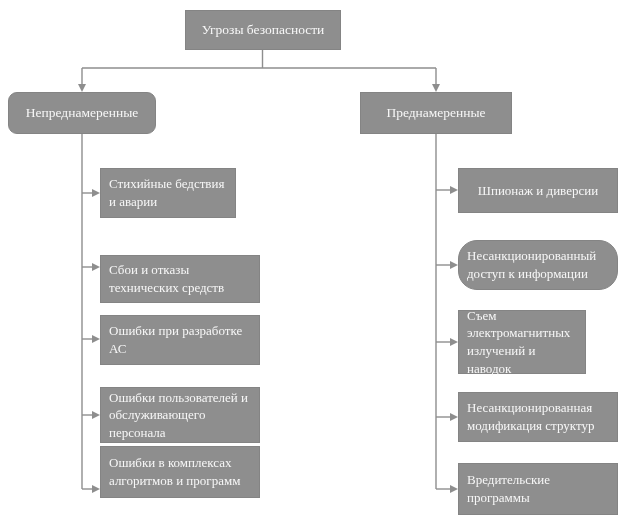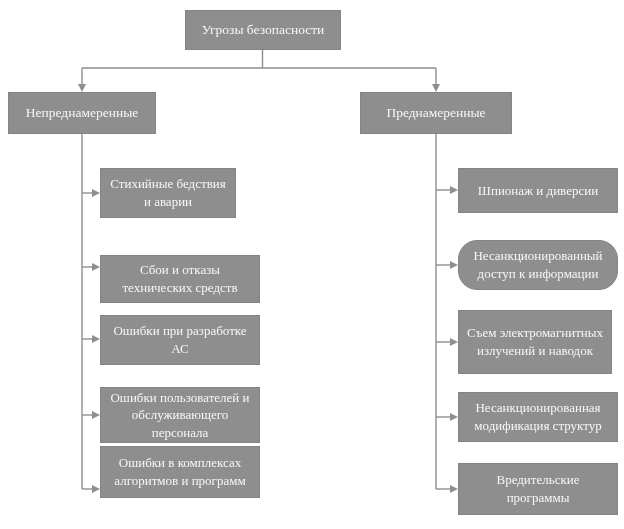--- a/index.html
+++ b/index.html
@@ -32,42 +32,41 @@
   }
   .arrowhead { fill: var(--line-color); }
   .node {
     position: absolute;
     background: var(--box-bg);
     color: var(--box-text);
     border: 1px solid #848484;
     display: flex;
     align-items: center;
     justify-content: center;
-    text-align: center;
     font-size: 13px;
     line-height: 1.35;
     padding: 3px 8px;
   }
   .node.level-0, .node.level-1 { font-size: 13.5px; }
 
   
   .n-root  { left: 185px; top: 10px;  width: 156px; height: 40px; }
   
-  .n-left  { left: 8px;   top: 92px;  width: 148px; height: 42px; }
+  .n-left  { left: 8px;   top: 92px;  width: 148px; height: 42px; border-radius: 9px; }
   .n-right { left: 360px; top: 92px;  width: 152px; height: 42px; }
   
   .n-l0 { left: 100px; top: 168px; width: 136px; height: 50px; }
   .n-l1 { left: 100px; top: 243px; width: 160px; height: 48px; margin-top: 12px; }
   .n-l2 { left: 100px; top: 315px; width: 160px; height: 50px; }
   .n-l3 { left: 100px; top: 387px; width: 160px; height: 56px; }
   .n-l4 { left: 100px; top: 446px; width: 160px; height: 52px; }
   
   .n-r0 { left: 458px; top: 168px; width: 160px; height: 45px; }
   .n-r1 { left: 458px; top: 240px; width: 160px; height: 50px; border-radius: 19px; }
-  .n-r2 { left: 458px; top: 310px; width: 154px; height: 64px; }
+  .n-r2 { left: 458px; top: 310px; width: 128px; height: 64px; }
   .n-r3 { left: 458px; top: 392px; width: 160px; height: 50px; }
   .n-r4 { left: 458px; top: 463px; width: 160px; height: 52px; }
 </style>
 </head>
 <body>
 
 <div class="canvas">
 
   <svg class="wires" width="624" height="529" viewBox="0 0 624 529" xmlns="http://www.w3.org/2000/svg">
     <defs>

